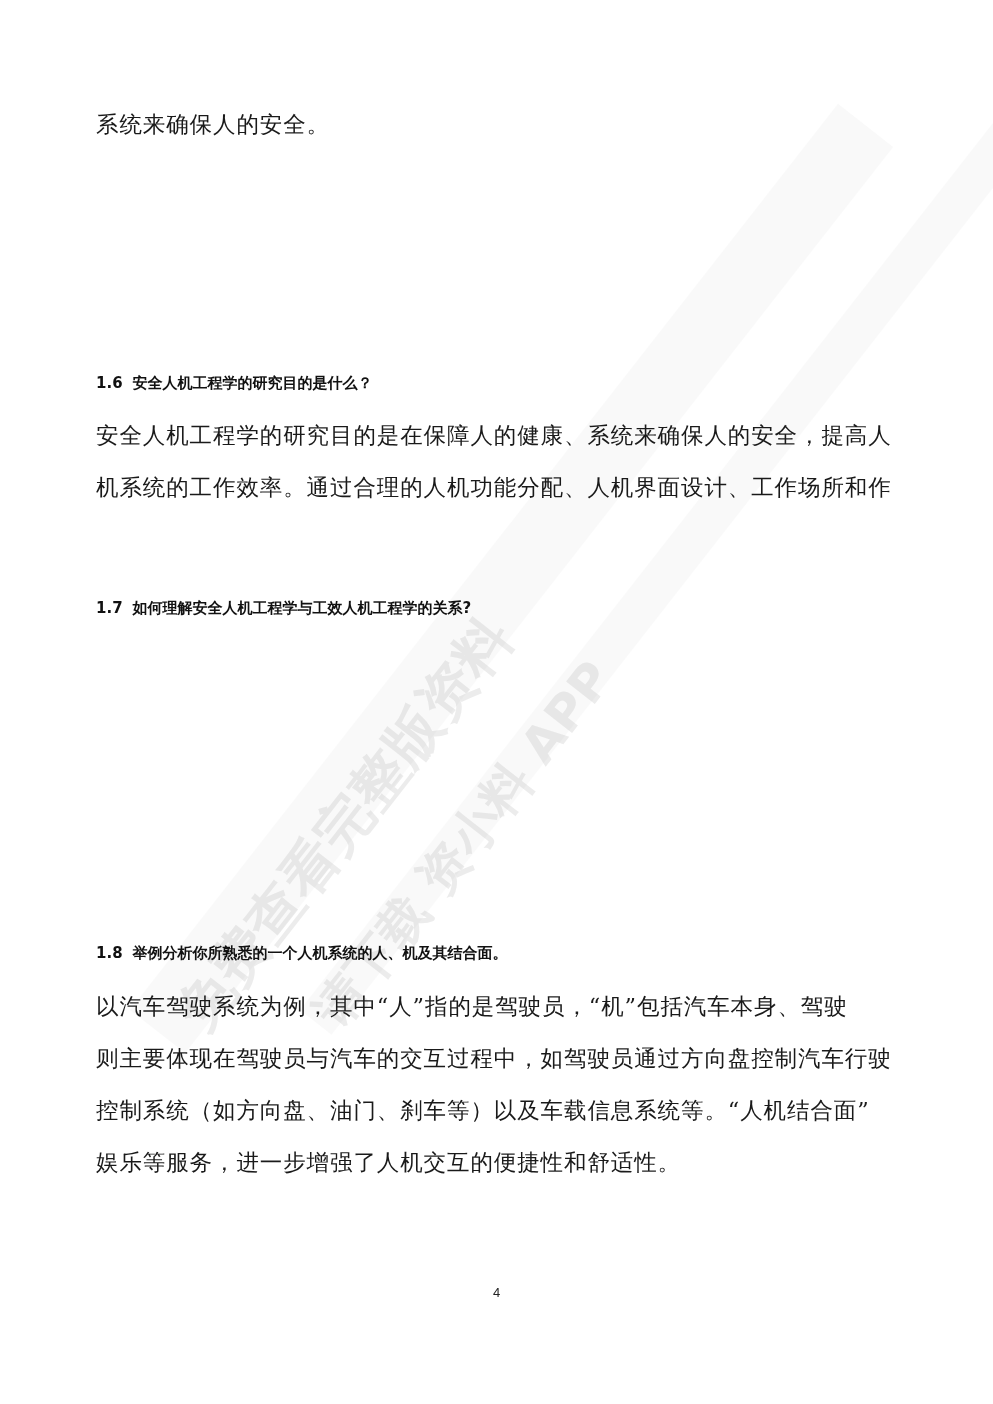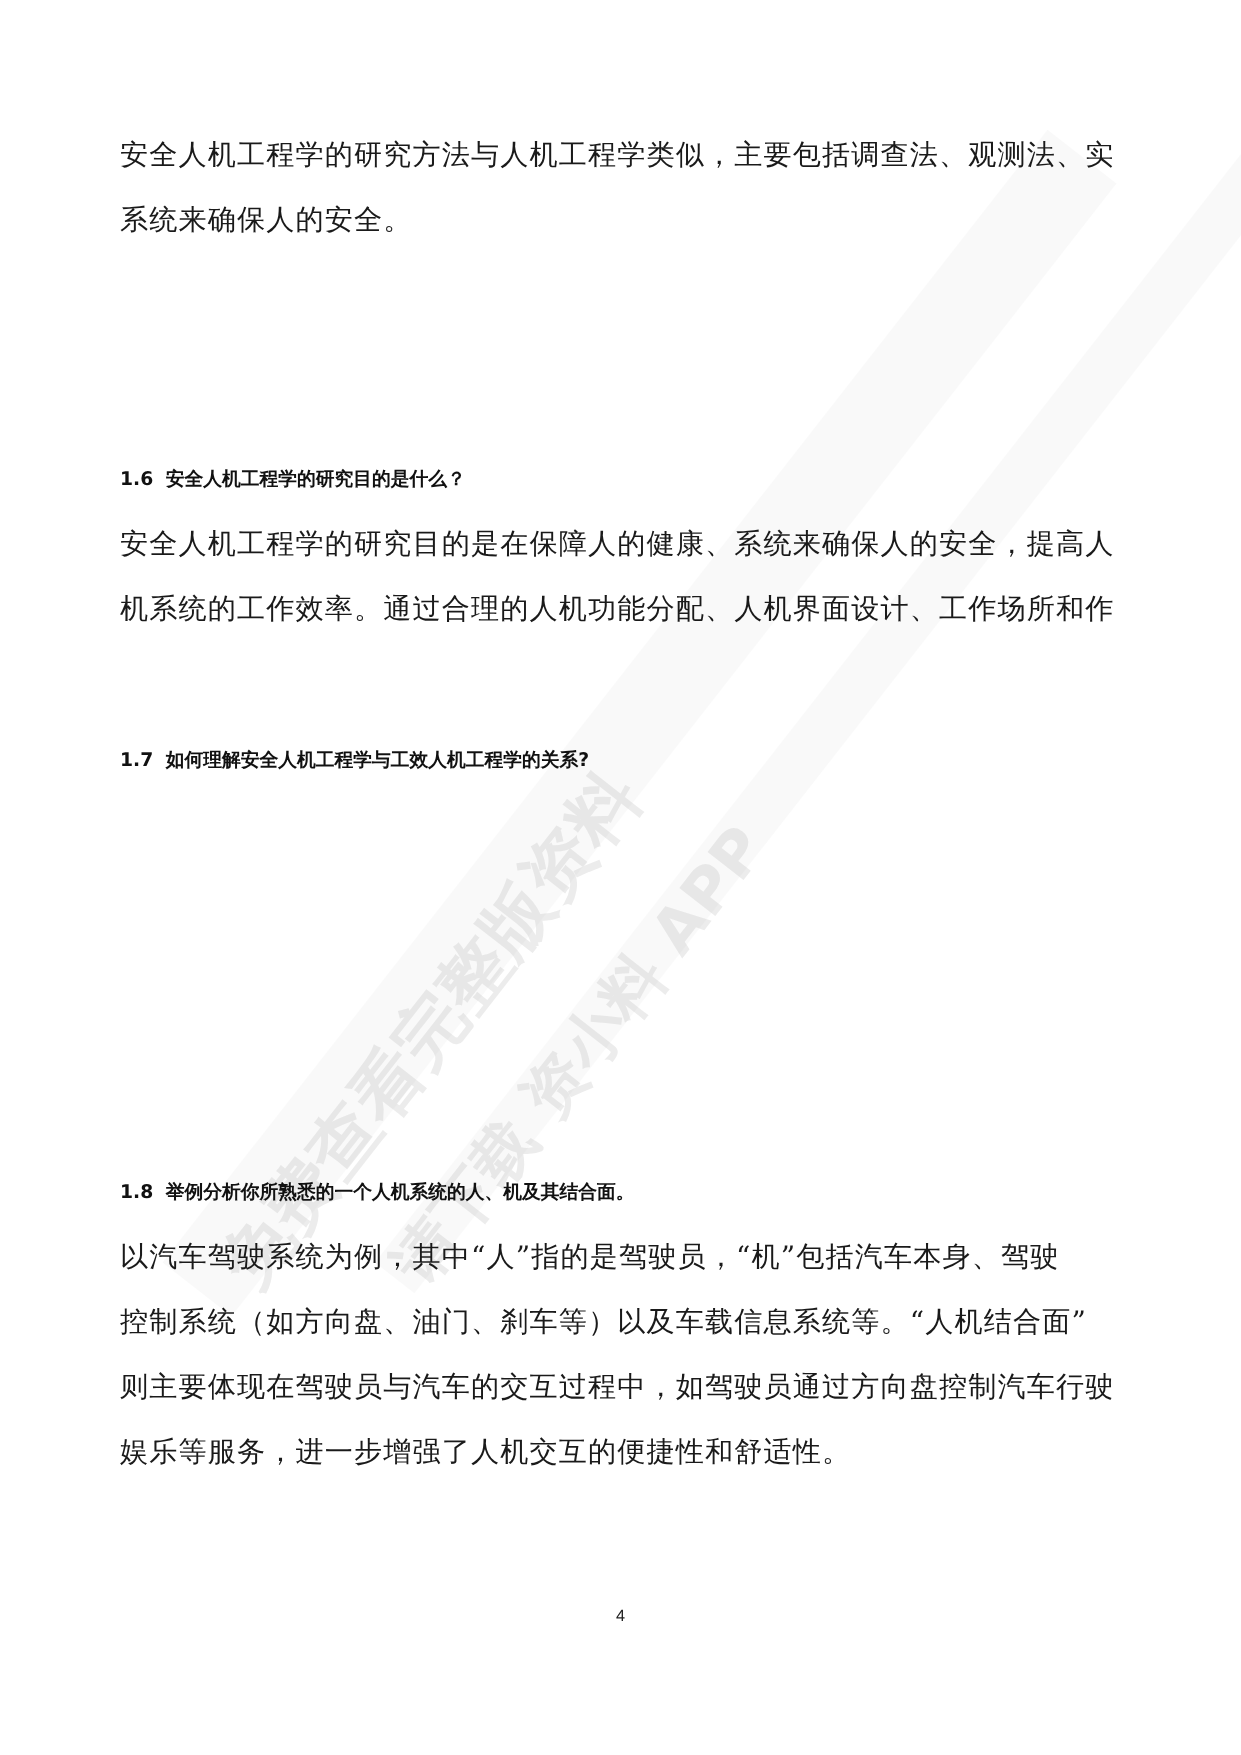--- a/index.html
+++ b/index.html
@@ -82,40 +82,39 @@
 <div class="page">
 
   <div class="watermark">
     <div class="wm-stripe" style="left:130px; top:1010px; width:1150px; height:70px; transform:rotate(-52deg);"></div>
     <div class="wm-stripe" style="left:300px; top:1010px; width:1150px; height:40px; transform:rotate(-52deg);"></div>
     <div class="wm-text" style="left:160px; top:1000px; font-size:56px; transform:rotate(-52deg);">免费查看完整版资料</div>
     <div class="wm-text" style="left:300px; top:1000px; font-size:50px; transform:rotate(-52deg);">请下载 资小料 APP</div>
   </div>
 
   <div class="para" style="top:98px;">
-    <span class="line">安全人机工程学的研究方法与人机工程学类似，主要包括调查法、观测法、实</span>
     <span class="line">系统来确保人的安全。</span>
   </div>
 
   <div class="heading" style="top:368px;">
     <span class="num">1.6</span><span>安全人机工程学的研究目的是什么？</span>
   </div>
   <div class="para" style="top:409px;">
     <span class="line">安全人机工程学的研究目的是在保障人的健康、系统来确保人的安全，提高人</span>
     <span class="line">机系统的工作效率。通过合理的人机功能分配、人机界面设计、工作场所和作</span>
   </div>
 
   <div class="heading" style="top:593px;">
     <span class="num">1.7</span><span>如何理解安全人机工程学与工效人机工程学的关系?</span>
   </div>
 
   <div class="heading" style="top:938px;">
     <span class="num">1.8</span><span>举例分析你所熟悉的一个人机系统的人、机及其结合面。</span>
   </div>
   <div class="para" style="top:980px;">
     <span class="line">以汽车驾驶系统为例，其中“人”指的是驾驶员，“机”包括汽车本身、驾驶</span>
+    <span class="line">则主要体现在驾驶员与汽车的交互过程中，如驾驶员通过方向盘控制汽车行驶</span>
     <span class="line">控制系统（如方向盘、油门、刹车等）以及车载信息系统等。“人机结合面”</span>
-    <span class="line">则主要体现在驾驶员与汽车的交互过程中，如驾驶员通过方向盘控制汽车行驶</span>
     <span class="line">娱乐等服务，进一步增强了人机交互的便捷性和舒适性。</span>
   </div>
 
   <div class="page-number">4</div>
 </div>
 
 </body></html>

